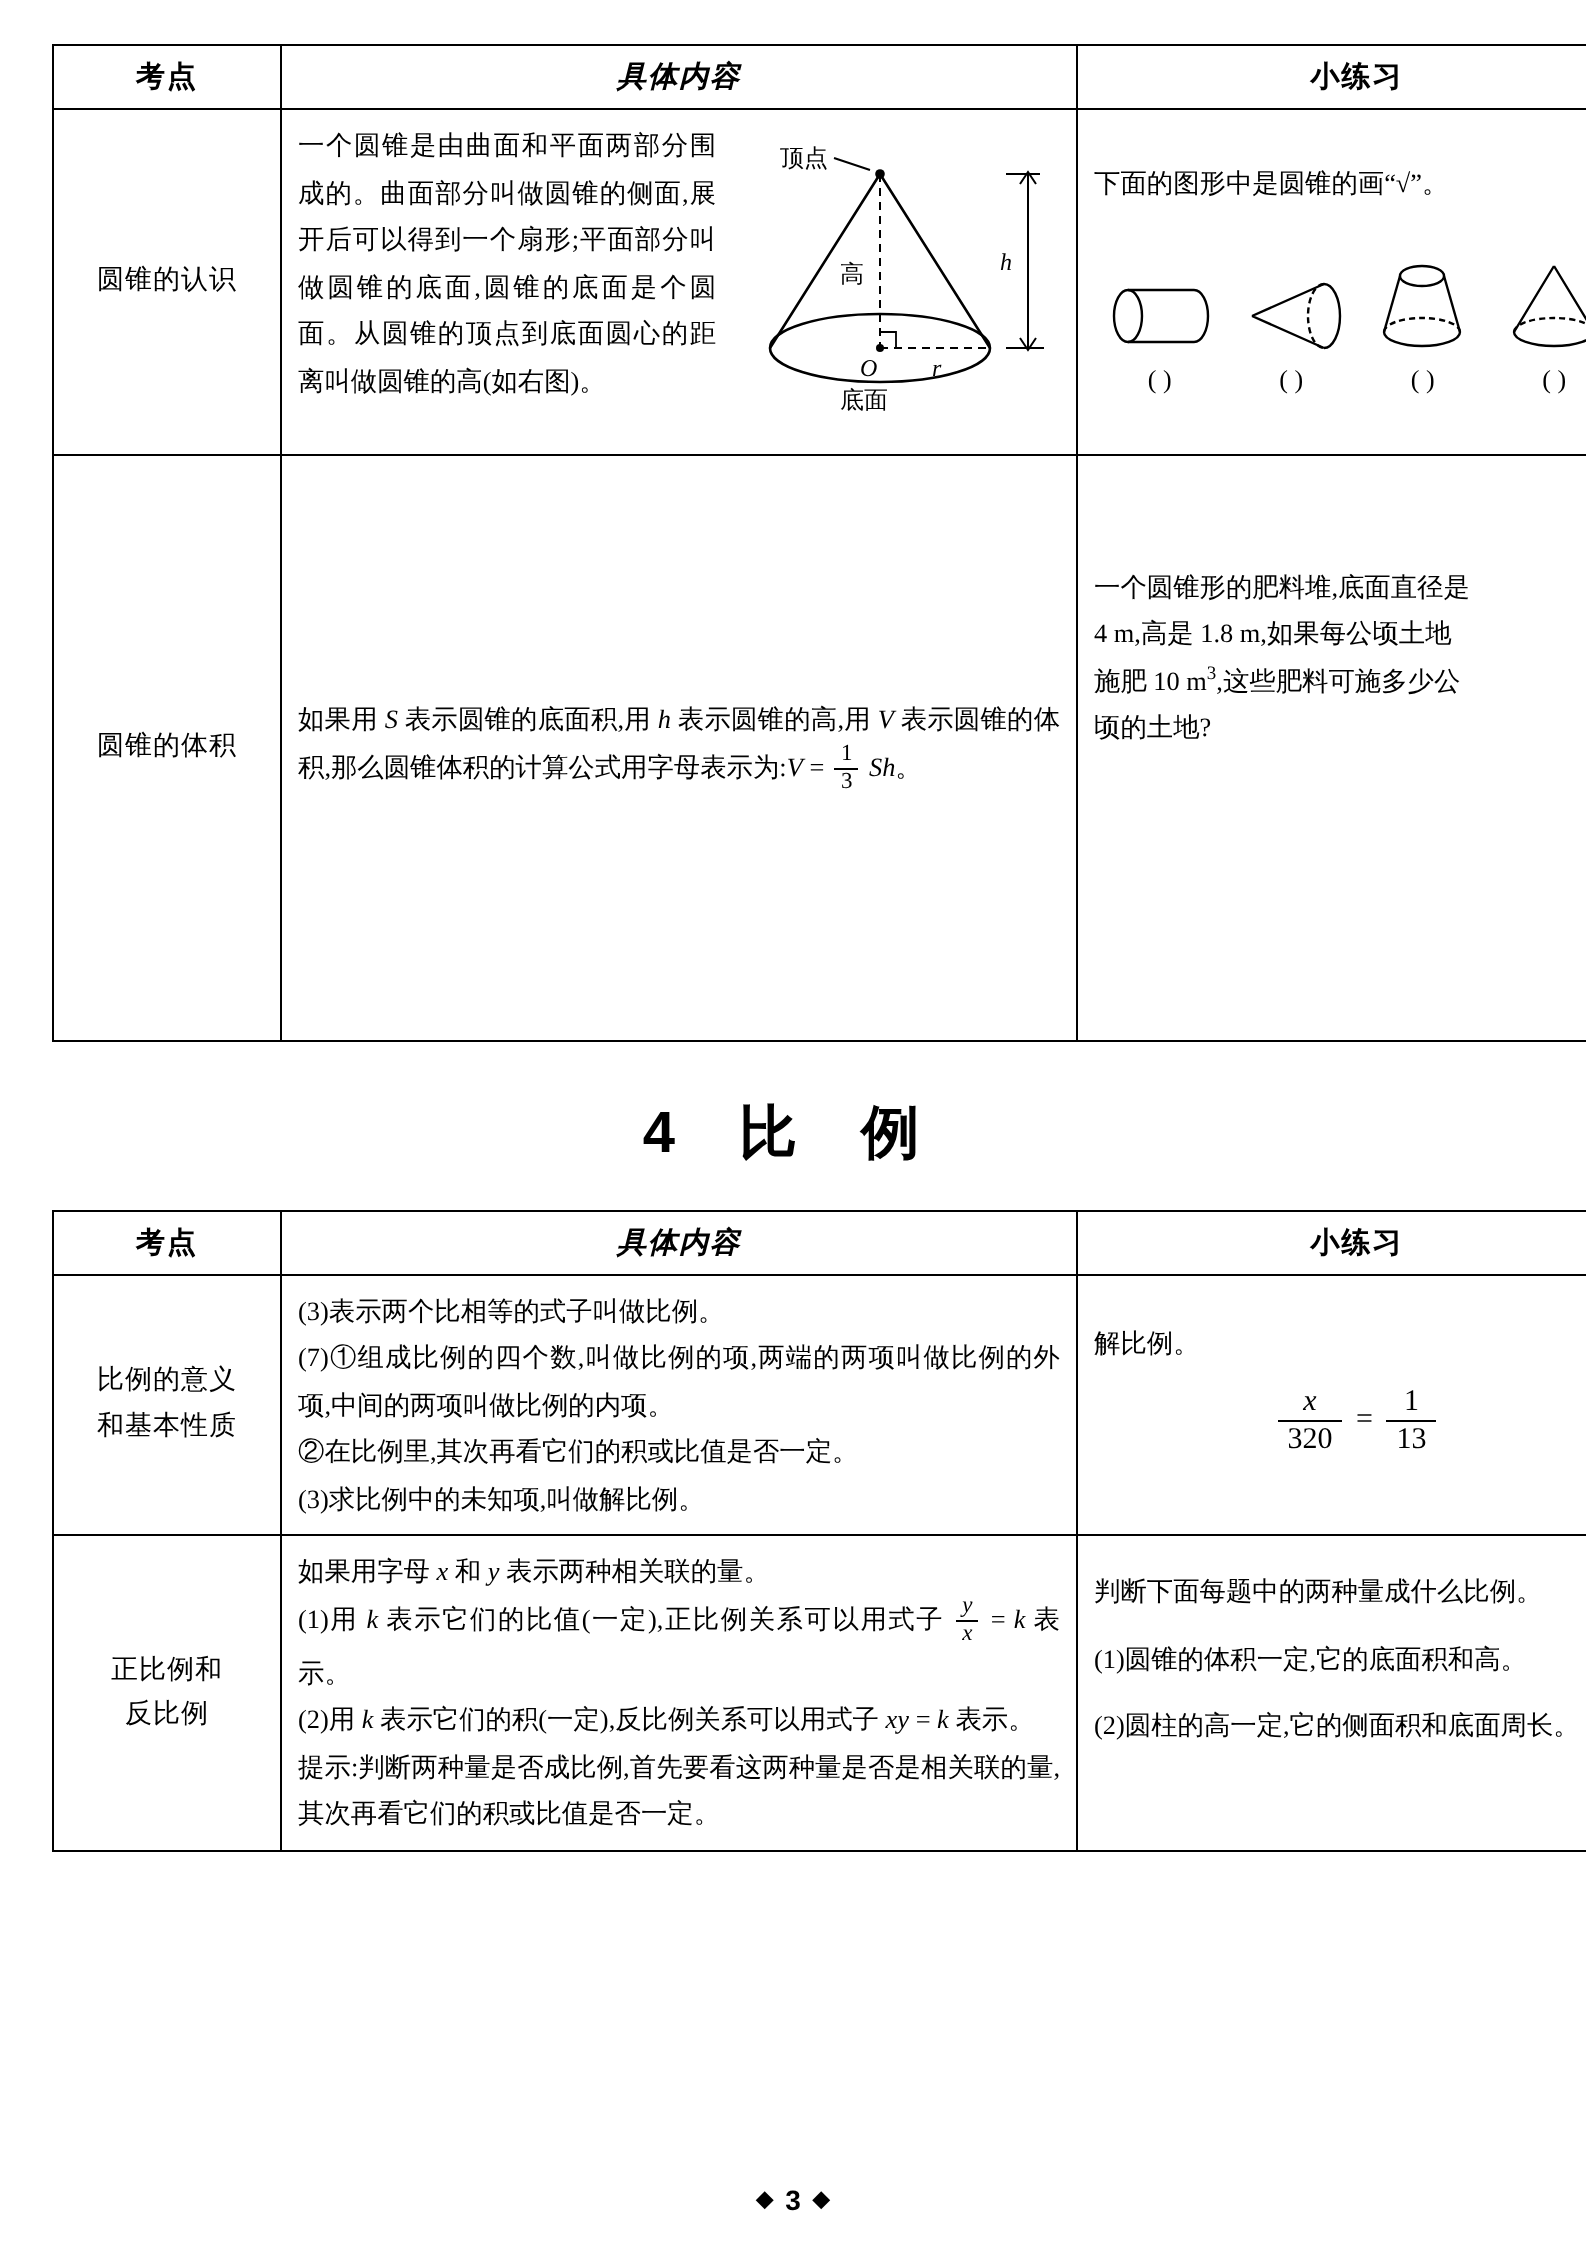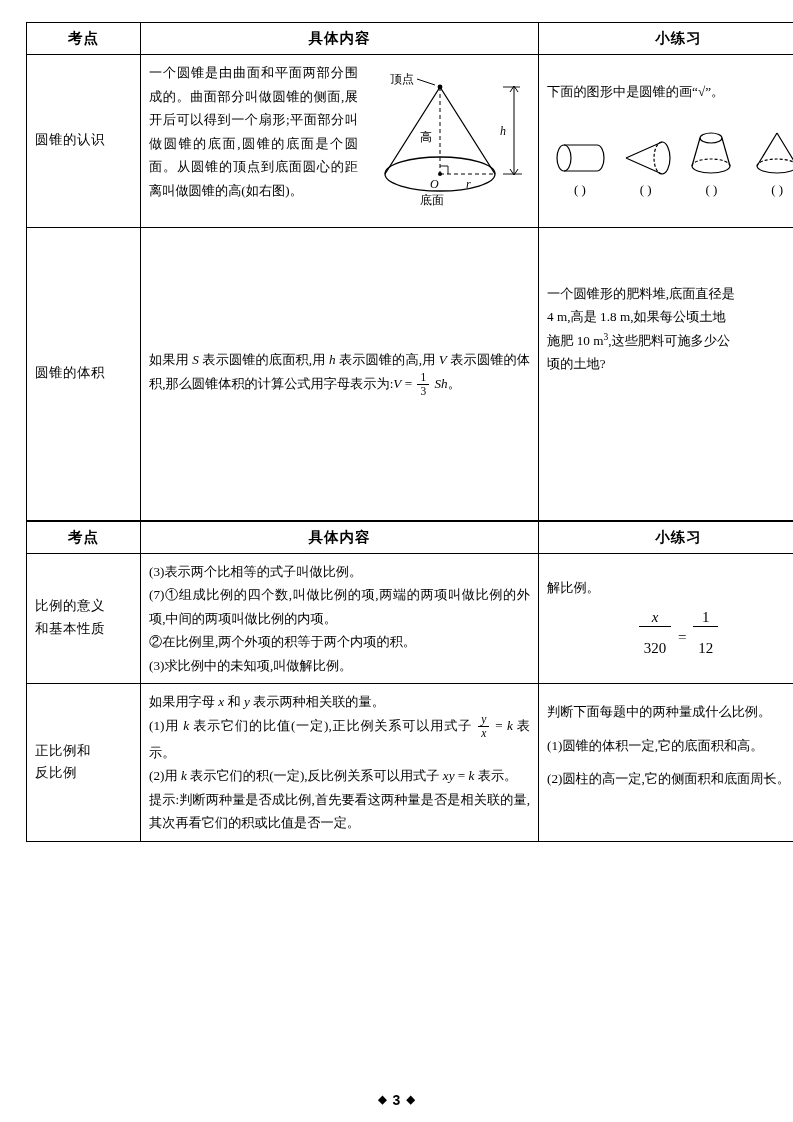--- a/index.html
+++ b/index.html
@@ -28,34 +28,34 @@
     border-collapse: collapse;
     table-layout: fixed;
     margin: 0 auto;
   }
   table.kb td, table.kb th {
     border: 1.4px solid #000;
     vertical-align: middle;
     padding: 6px 8px;
   }
   .col-a { width: 97px; }
-  .col-b { width: 381px; }
+  .col-b { width: 381px; font-style: italic; }
   .col-c { width: 263px; }
 
   thead th {
     text-align: center;
     font-weight: bold;
     font-size: 14.5px;
     font-family: "Liberation Sans", "DejaVu Sans", sans-serif;
     padding: 7px 4px;
     letter-spacing: 1px;
   }
 
   td.pt {
-    text-align: left;
+    text-align: center;
     font-size: 13.5px;
     line-height: 1.7;
     font-family: "Liberation Serif", serif;
     letter-spacing: 0.5px;
   }
 
   td.content, td.ex {
     font-size: 13.2px;
     line-height: 1.78;
     text-align: justify;
@@ -90,21 +90,21 @@
 
   .bigfrac {
     display: inline-block;
     vertical-align: middle;
     text-align: center;
     font-size: 15px;
     line-height: 1.2;
     margin: 0 3px;
   }
   .bigfrac .num { display: block; padding: 0 5px; }
-  .bigfrac .den { display: block; border-top: 1.2px solid #000; padding: 12px 5px; }
+  .bigfrac .den { display: block; border-top: 1.2px solid #000; padding: 0 5px; }
 
   .eqbox {
     text-align: center;
     margin: 9px 0 4px 0;
     font-size: 15px;
   }
 
   .chapter {
     text-align: center;
     font-size: 29px;
@@ -240,44 +240,45 @@
             <span>如果用 <span class="it">S</span> 表示圆锥的底面积,用 <span class="it">h</span> 表示圆锥的高,用 <span class="it">V</span> 表示圆锥的体积,那么圆锥体积的计算公式用字母表示为:<span class="it">V</span> =&nbsp;<span class="frac"><span class="num">1</span><span class="den">3</span></span>&nbsp;<span class="it">Sh</span>。</span>
           </p>
         </td>
         <td class="ex" style="vertical-align:top; padding-top:54px;">
           <p>一个圆锥形的肥料堆,底面直径是<br>4 m,高是 1.8 m,如果每公顷土地<br>施肥 10 m<sup>3</sup>,这些肥料可施多少公<br>顷的土地?</p>
         </td>
       </tr>
     </tbody>
   </table>
 
+  <div class="chapter">4  比  例</div>
 
   <table class="kb">
     <thead>
       <tr>
         <th class="col-a">考点</th>
         <th class="col-b">具体内容</th>
         <th class="col-c">小练习</th>
       </tr>
     </thead>
     <tbody>
       <tr>
         <td class="pt">比例的意义<br>和基本性质</td>
         <td class="content">
           <p>(3)表示两个比相等的式子叫做比例。</p>
           <p>(7)①组成比例的四个数,叫做比例的项,两端的两项叫做比例的外项,中间的两项叫做比例的内项。</p>
-          <p>②在比例里,两个外项的积等于两个内项的积。</p>
+          <p>②在比例里,其次再看它们的积或比值是否一定。</p>
           <p>(3)求比例中的未知项,叫做解比例。</p>
         </td>
         <td class="ex" style="vertical-align:top; padding-top:22px;">
           <p>解比例。</p>
           <div class="eqbox">
             <span class="bigfrac"><span class="num it">x</span><span class="den">320</span></span>
             =
-            <span class="bigfrac"><span class="num">1</span><span class="den">12</span></span>
+            <span class="bigfrac"><span class="num">1</span><span class="den">13</span></span>
           </div>
         </td>
       </tr>
       <tr>
         <td class="pt">正比例和<br>反比例</td>
         <td class="content">
           <p><span>如果用字母 <span class="it">x</span> 和 <span class="it">y</span> 表示两种相关联的量。</span></p>
           <p><span>(1)用 <span class="it">k</span> 表示它们的比值(一定),正比例关系可以用式子 <span class="frac"><span class="num it">y</span><span class="den it">x</span></span> = <span class="it">k</span> 表示。</span></p>
           <p><span>(2)用 <span class="it">k</span> 表示它们的积(一定),反比例关系可以用式子 <span class="it">xy</span> = <span class="it">k</span> 表示。</span></p>
           <p><span>提示:判断两种量是否成比例,首先要看这两种量是否是相关联的量,其次再看它们的积或比值是否一定。</span></p>

